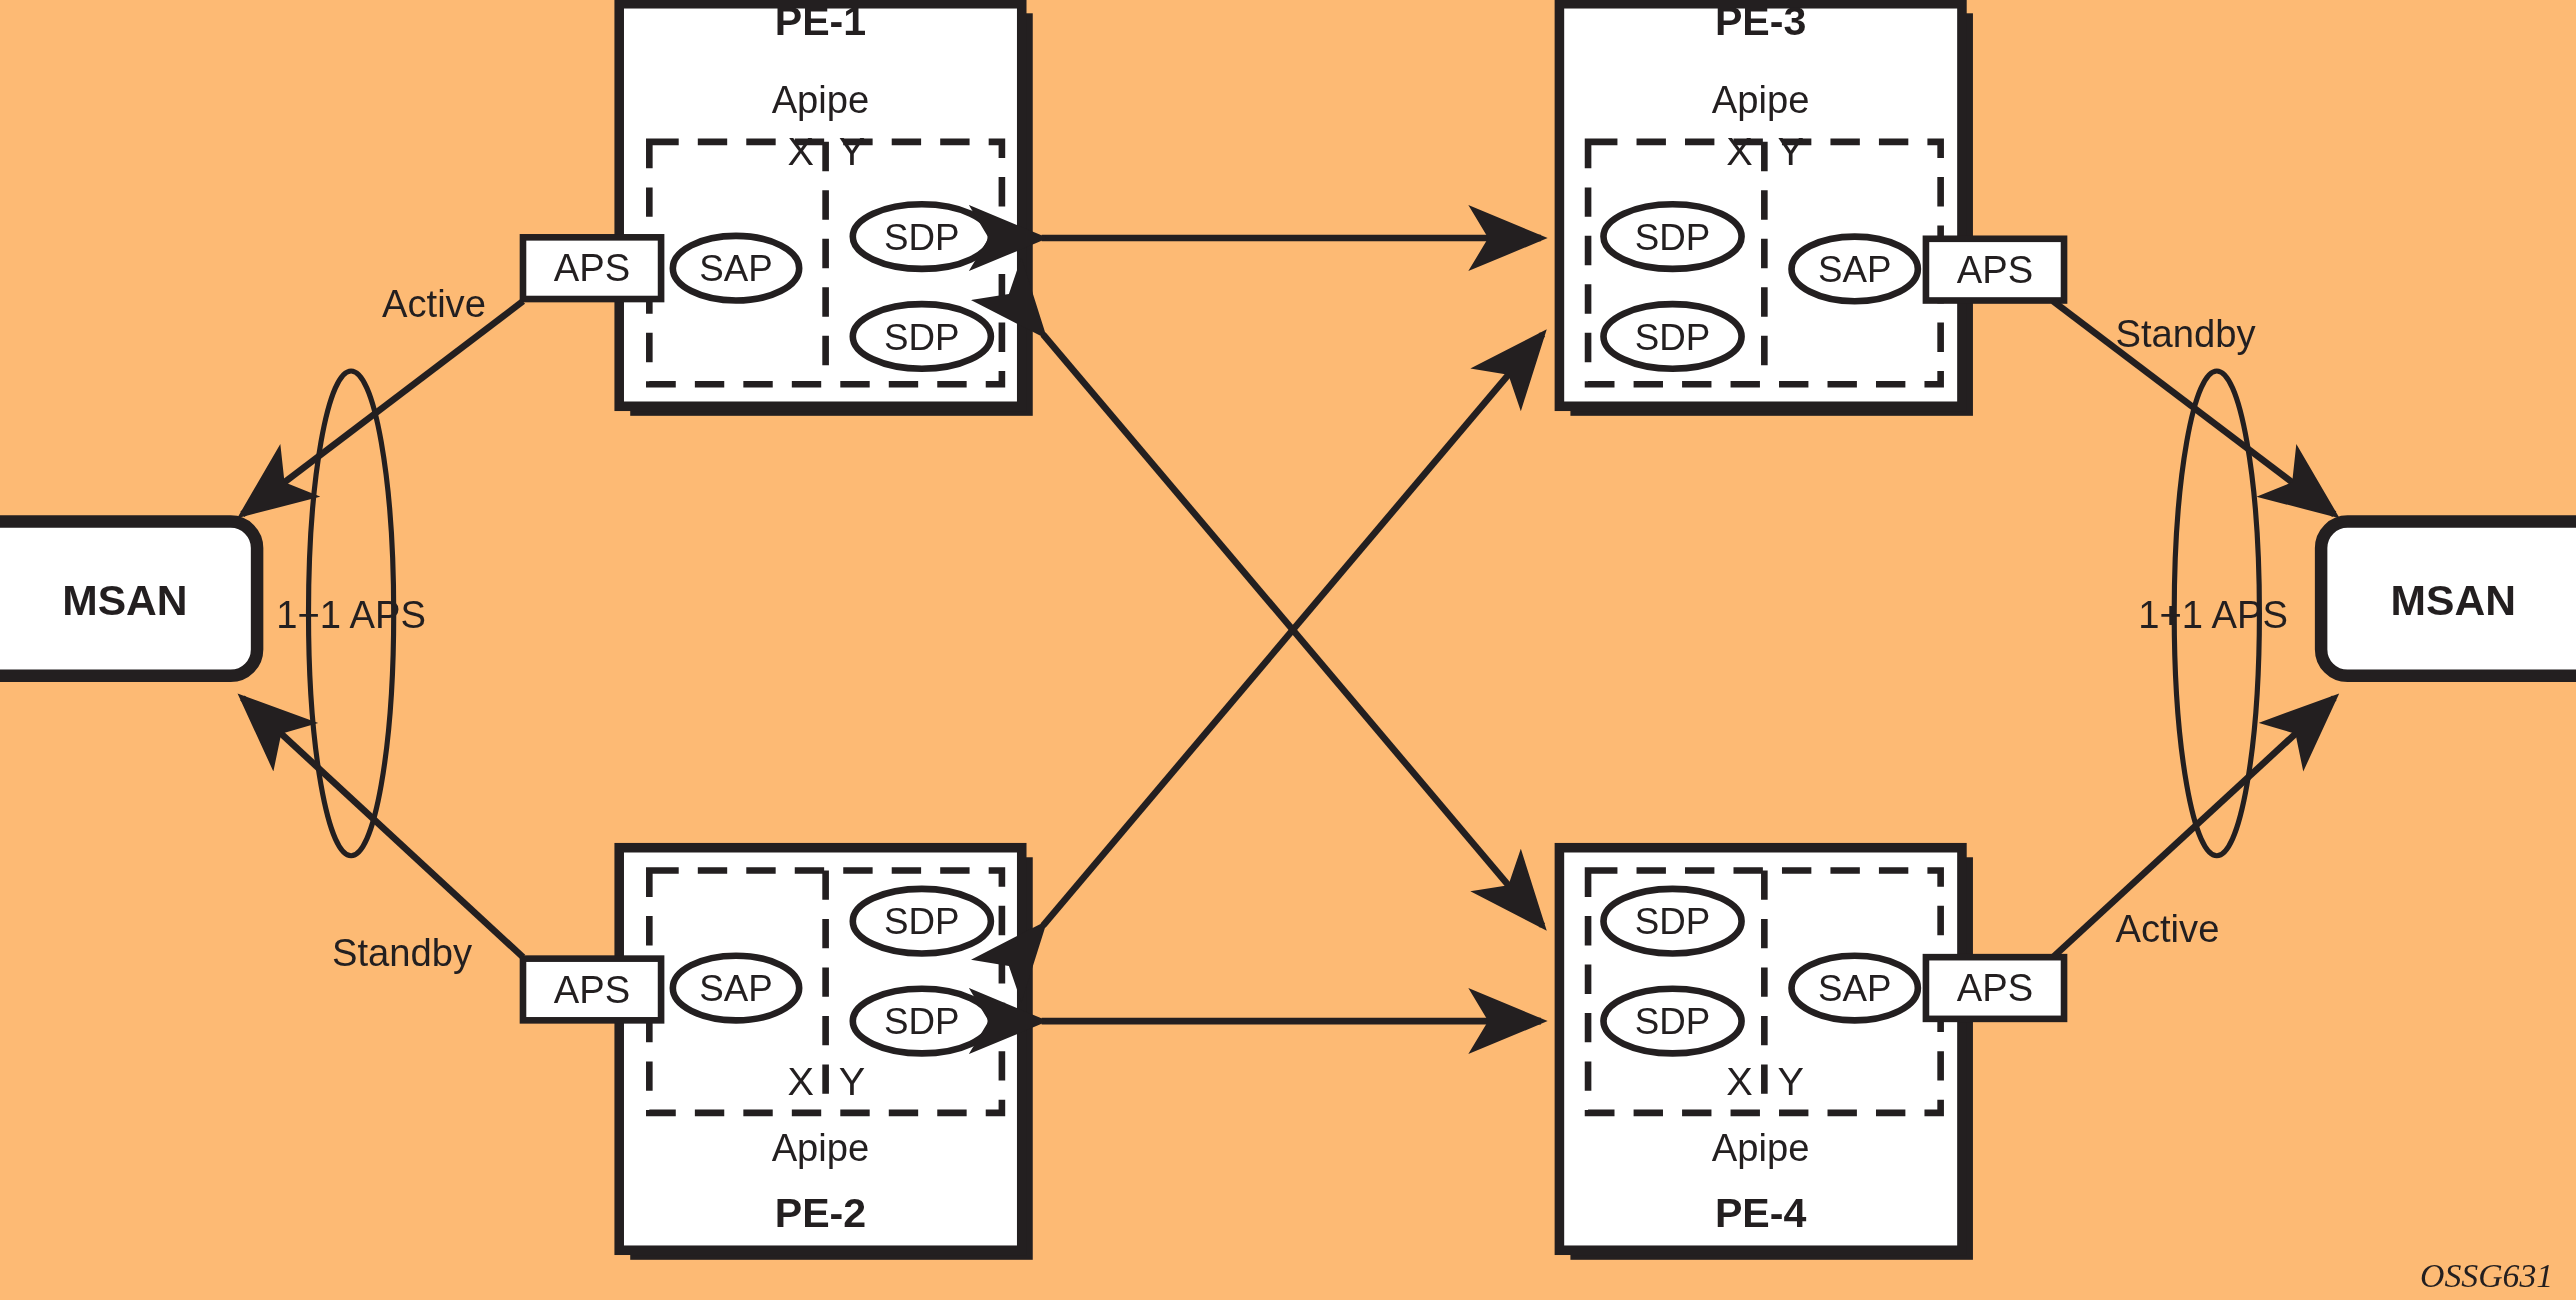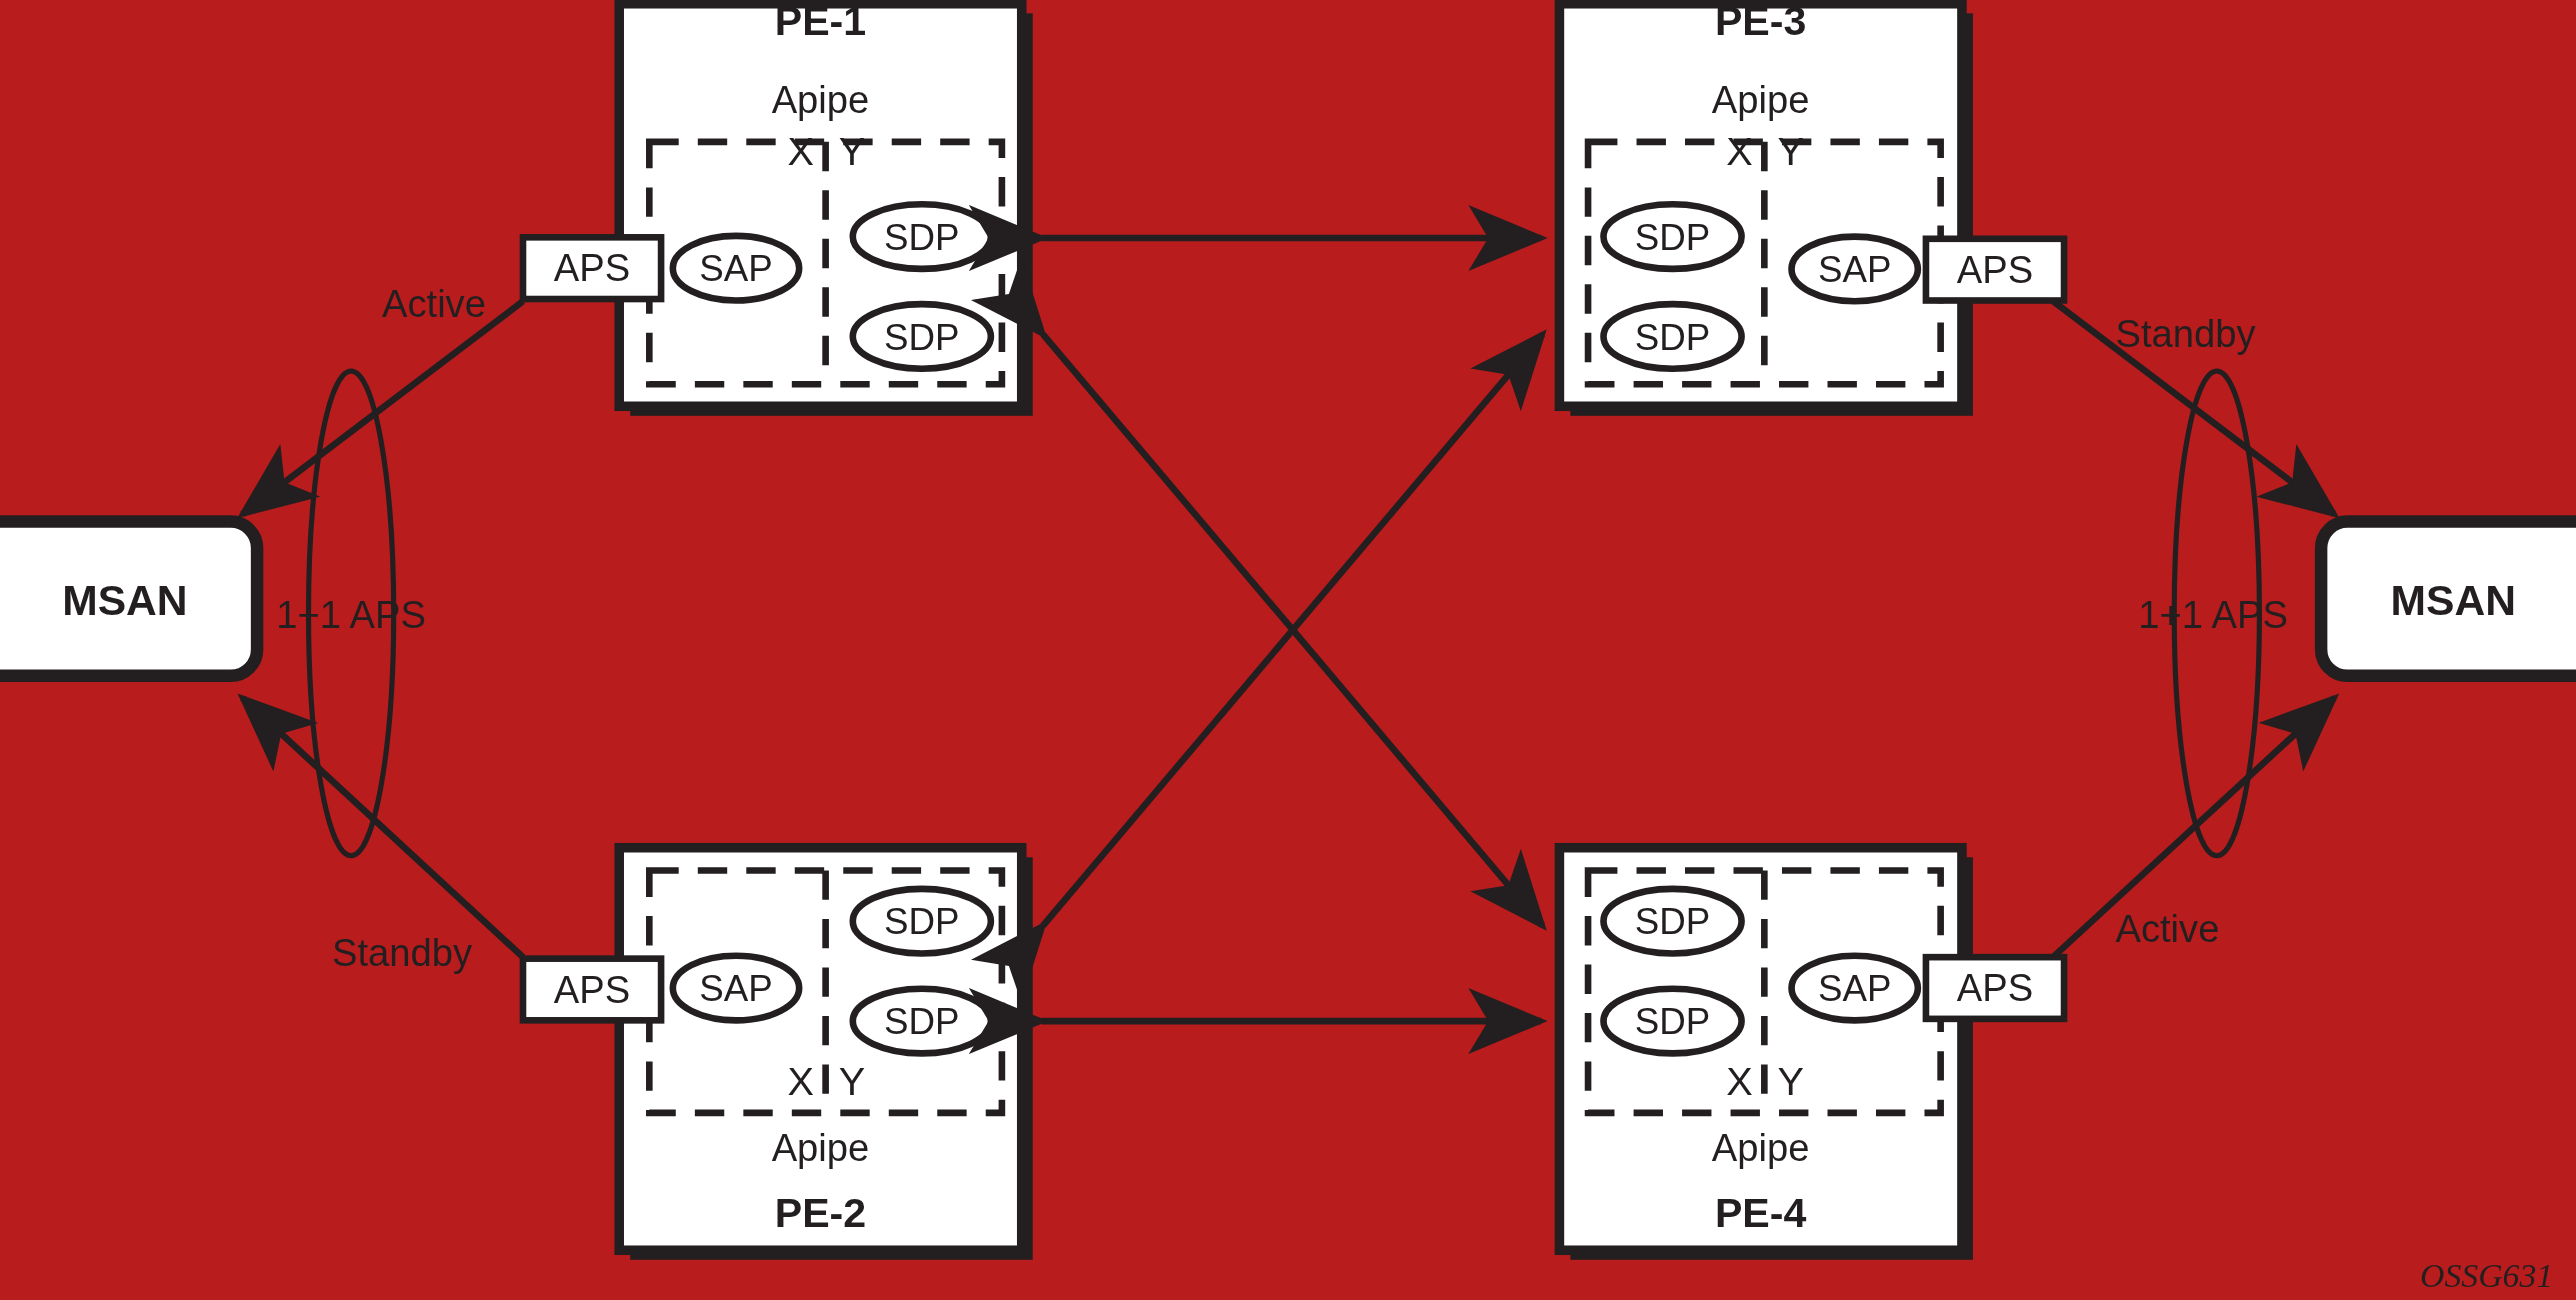--- a/index.html
+++ b/index.html
@@ -4,21 +4,21 @@
 <style>
   html, body {
     margin: 0;
     padding: 0;
     background: #ffffff;
   }
   #stage {
     position: relative;
     width: 2576px;
     height: 1301px;
-    background: #b91c1c;
+    background: #fdba74;
     overflow: hidden;
     font-family: "Liberation Sans", sans-serif;
   }
   svg.diagram {
     position: absolute;
     left: 0; top: 0;
     width: 2576px;
     height: 1301px;
     display: block;
   }

